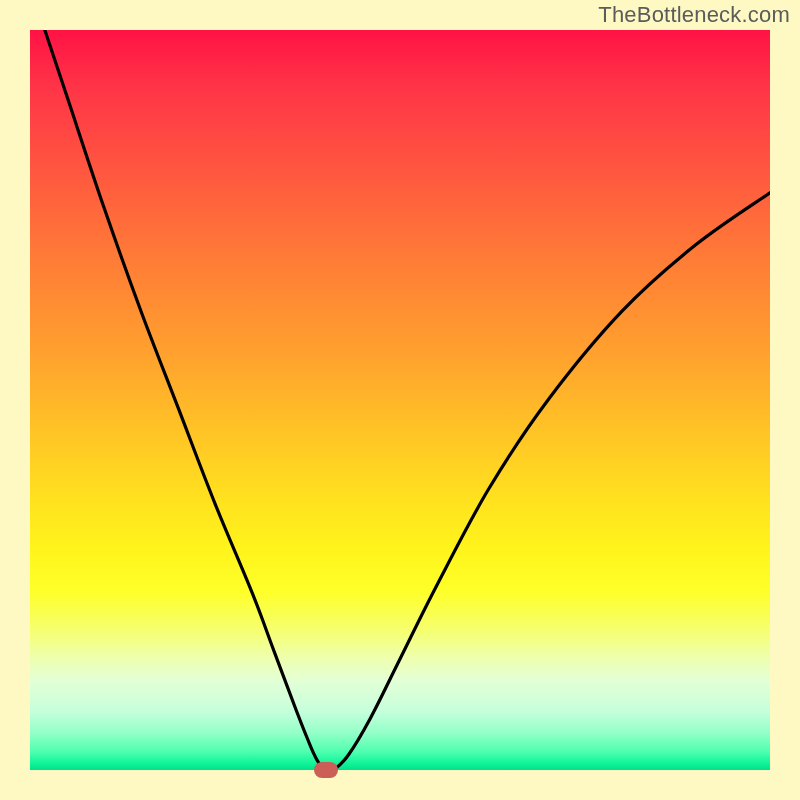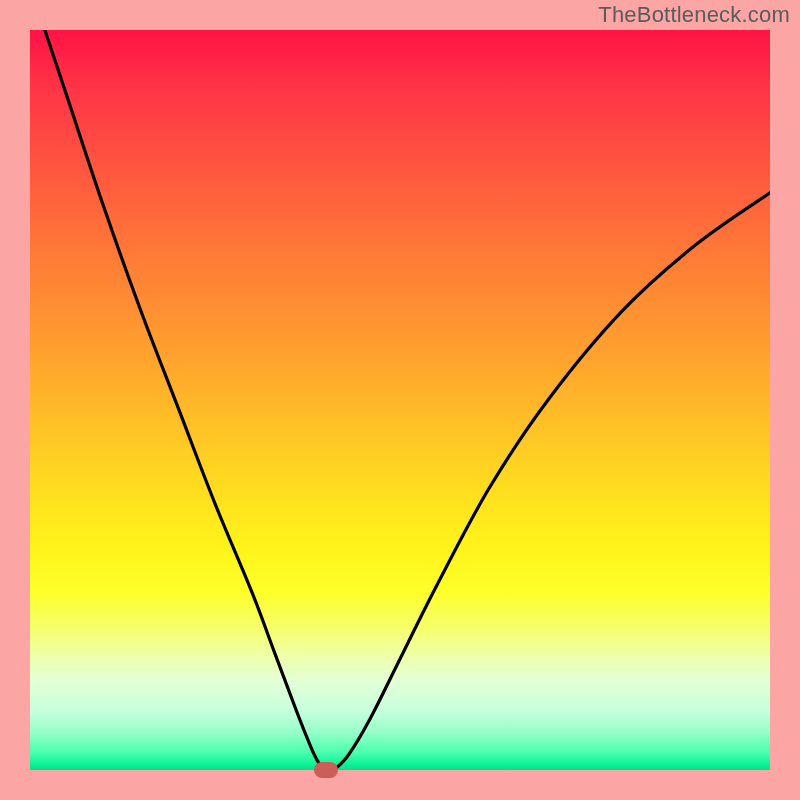--- a/index.html
+++ b/index.html
@@ -8,21 +8,21 @@
     width: 800px;
     height: 800px;
     overflow: hidden;
     background: #000;
     font-family: Arial, Helvetica, sans-serif;
   }
   .frame {
     position: relative;
     width: 800px;
     height: 800px;
-    background: #fca5a5;
+    background: #fef9c3;
   }
   .watermark {
     position: absolute;
     top: 2px;
     right: 10px;
     color: #5b5b5b;
     font-size: 22px;
     font-weight: 400;
     letter-spacing: 0.2px;
     z-index: 10;

